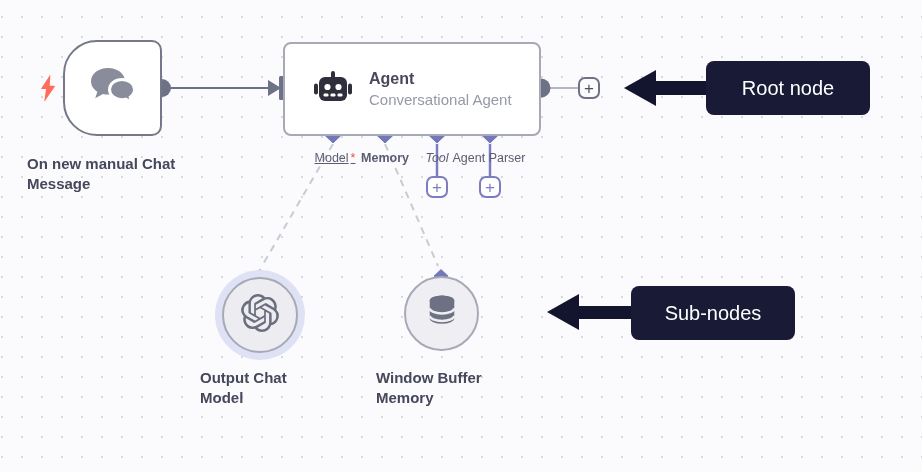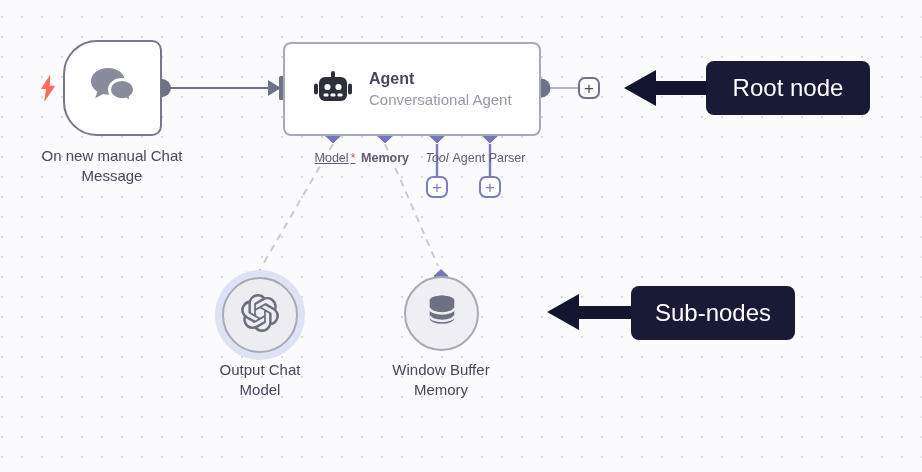--- a/index.html
+++ b/index.html
@@ -26,22 +26,22 @@
     left:283px;top:42px;width:258px;height:94px;
     border:2px solid #a6a9b6;border-radius:8px;
     display:flex;align-items:center;
     padding-left:28px;cursor:pointer;
   }
   .agent-text{margin-left:16px;line-height:1.25;}
   .agent-title{font-size:16px;font-weight:700;color:#47495a;}
   .agent-subtitle{font-size:15px;color:#9699a6;margin-top:2px;}
 
   .node-label{
-    position:absolute;z-index:2;text-align:center;
-    font-size:15px;font-weight:400;color:#45475a;line-height:1.35;
+    position:absolute;z-index:2;text-align:left;
+    font-size:15px;font-weight:700;color:#45475a;line-height:1.35;margin-top:8px;
   }
   .trigger-label{left:27px;top:146px;width:170px;}
   .openai-label{left:200px;top:360px;width:120px;}
   .memory-label{left:376px;top:360px;width:130px;}
 
   .connector-label{
     position:absolute;z-index:2;font-size:12.5px;color:#5c5d72;
     transform:translateX(-50%);white-space:nowrap;top:151px;
   }
   .required{color:#e0544a;margin-left:2px;}
@@ -69,21 +69,21 @@
   .plus-purple{border:2px solid #7a7ec0;color:#7a7ec0;background:#fff;}
   .plus-tool{left:426px;top:176px;}
   .plus-parser{left:479px;top:176px;}
 
   
   .bolt{position:absolute;left:40px;top:74px;z-index:2;}
 
   
   .annotation-box{
     position:absolute;z-index:4;background:#181a36;border-radius:8px;
-    color:#fff;font-size:24px;display:flex;align-items:center;justify-content:center;
+    color:#fff;font-size:20px;display:flex;align-items:center;justify-content:center;
   }
   .root-box{left:706px;top:61px;width:164px;height:54px;}
   .sub-box{left:631px;top:286px;width:164px;height:54px;}
   .arrow-bar{position:absolute;z-index:4;background:#13152e;}
   .root-bar{left:654px;top:81px;width:53px;height:14px;}
   .sub-bar{left:577px;top:306px;width:55px;height:13px;}
   .arrow-head{
     position:absolute;z-index:4;width:0;height:0;
     border-top:18px solid transparent;border-bottom:18px solid transparent;
     border-right:32px solid #13152e;

